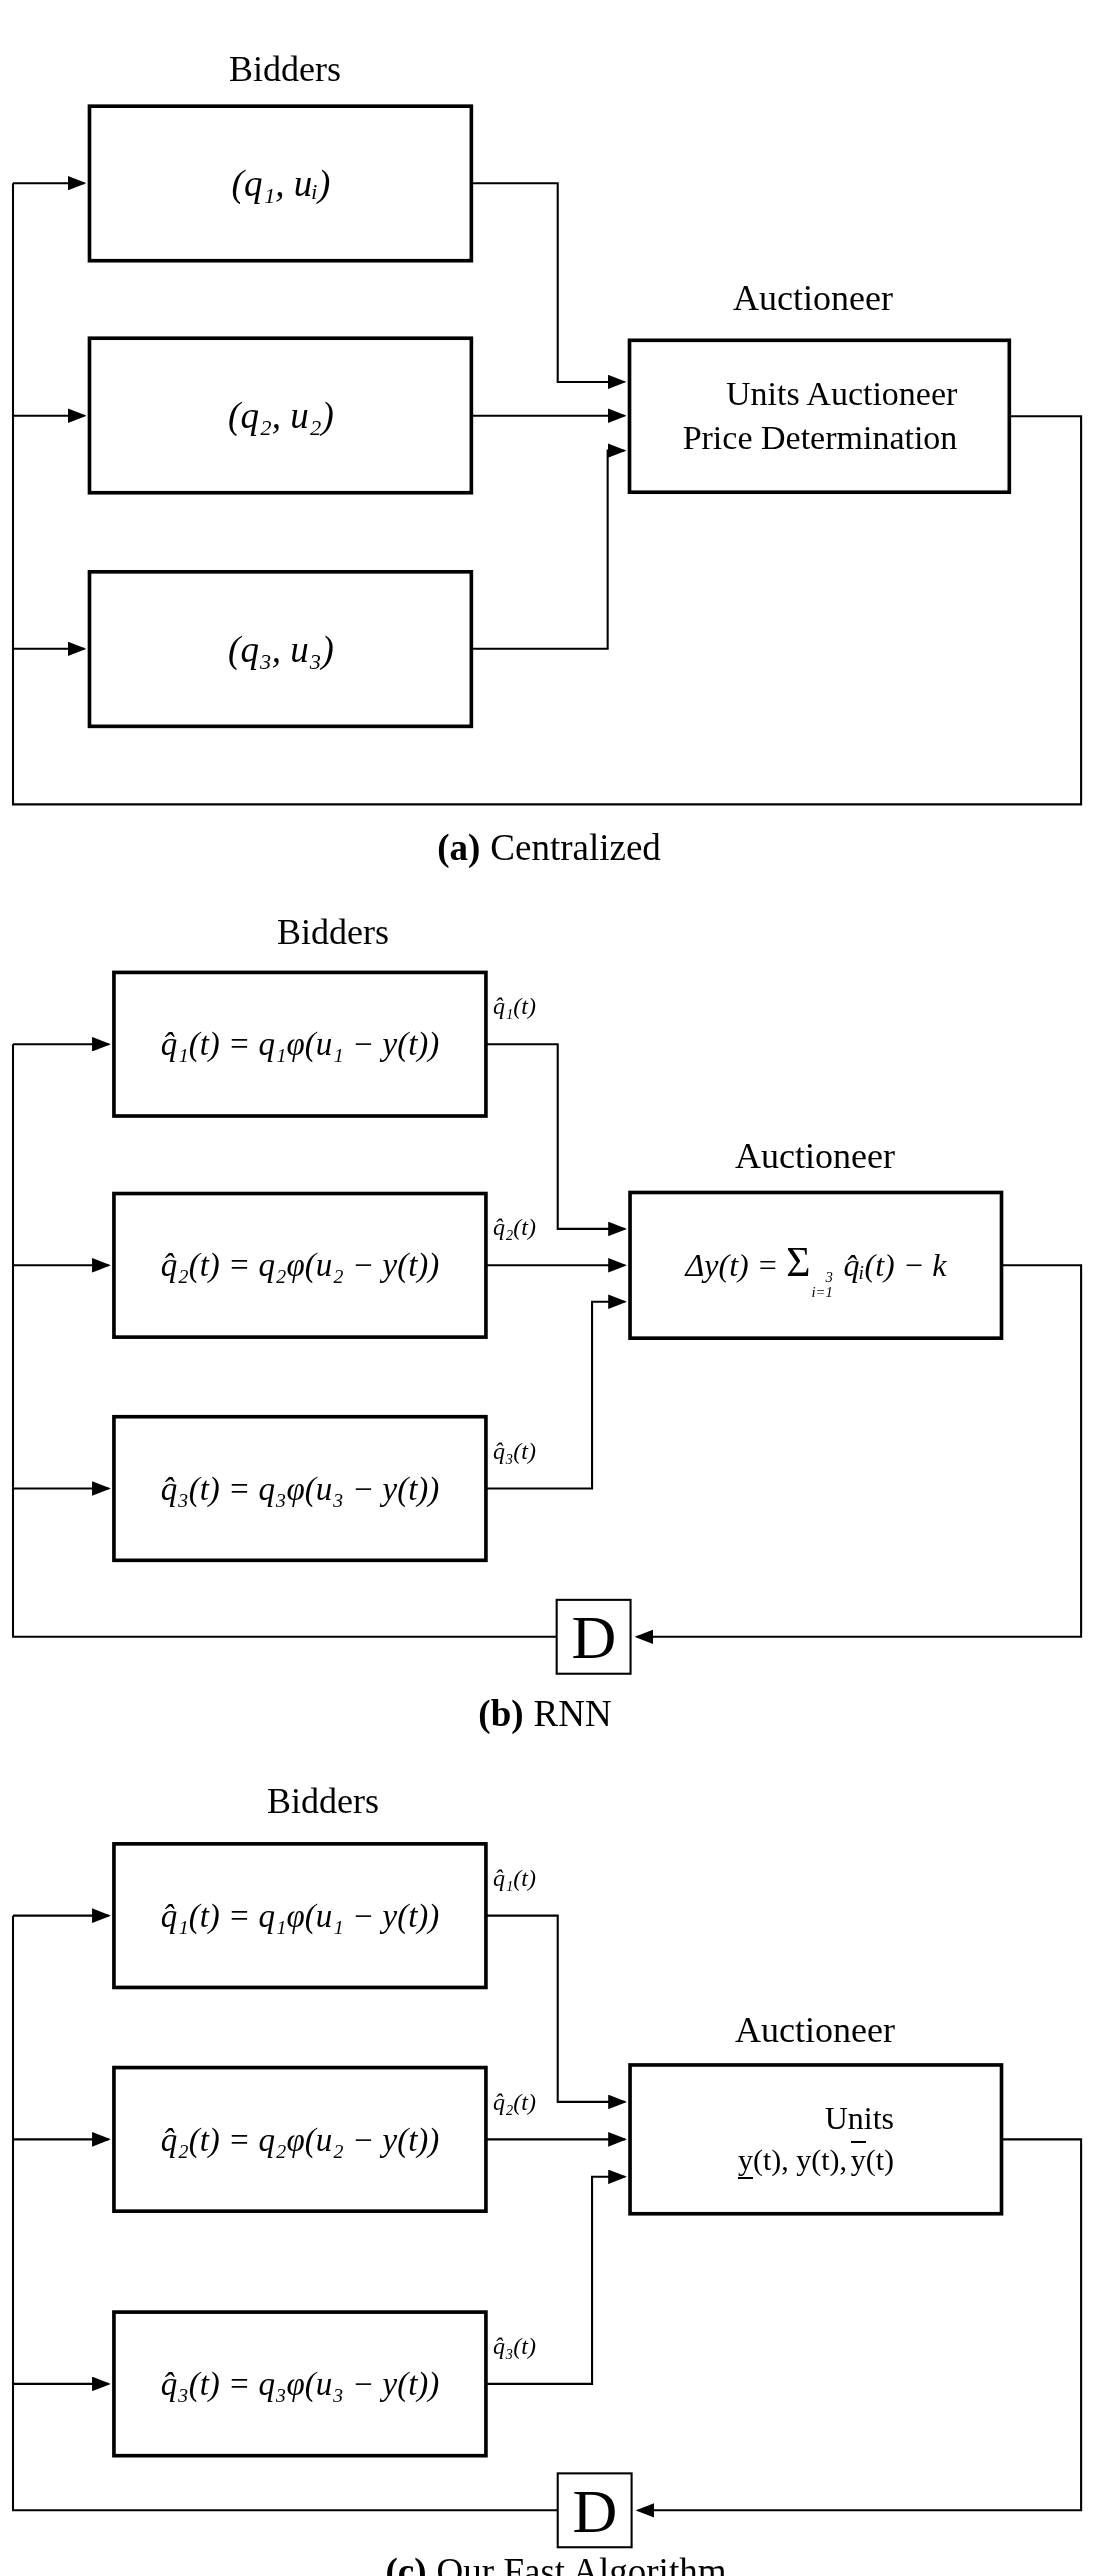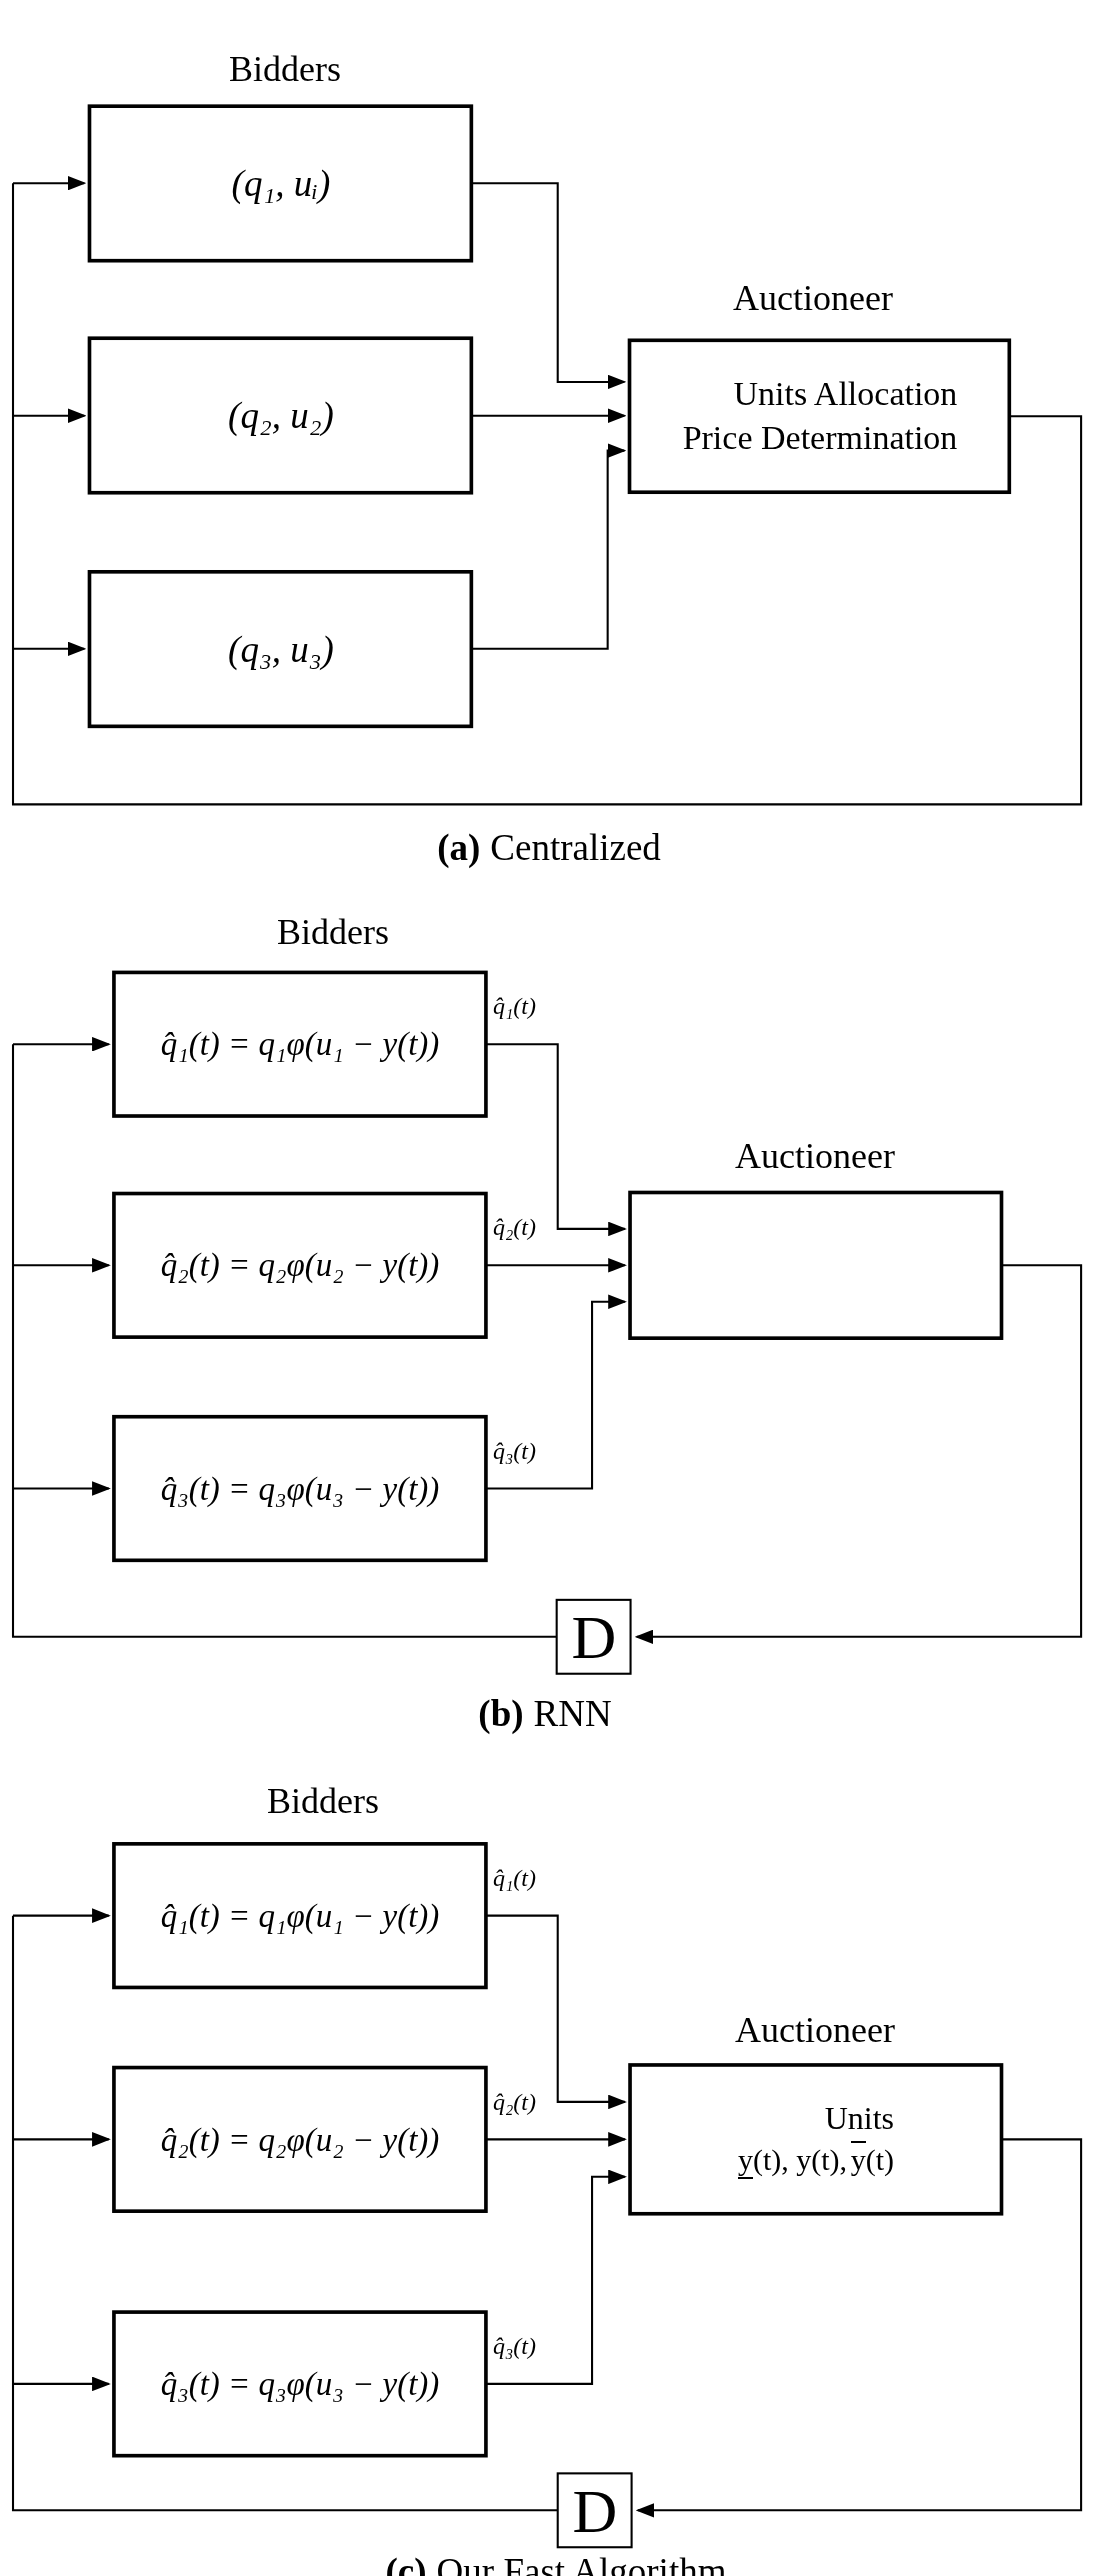--- a/index.html
+++ b/index.html
@@ -86,34 +86,40 @@
     <path class="wire" d="M25 4493 H209" marker-end="url(#arr)"></path>
   </svg>
 
   <div class="lbl" style="left:285px;top:23.4px">Bidders</div>
   <div class="lbl" style="left:813px;top:252px">Auctioneer</div>
   <div class="boxtext math fa" style="left:90px;top:60px;width:382px;height:155px">(q₁, uᵢ)</div>
   <div class="boxtext math fa" style="left:90px;top:292px;width:382px;height:155px">(q₂, u₂)</div>
   <div class="boxtext math fa" style="left:90px;top:526px;width:382px;height:155px">(q₃, u₃)</div>
   <div class="boxtext" style="left:630px;top:294px;width:380px;height:152px">
     <div class="auct-a">
-      <div>Units Allocation</div>
+      <div>Units Auctioneer</div>
       <div>Price Determination</div>
     </div>
   </div>
   <div class="caption" style="left:549px;top:801px"><span class="cap-bold">(</span><span class="cap-bold">a</span><span class="cap-bold">)</span><span class="cap-label">Centralized</span></div>
 
   <div class="lbl" style="left:333px;top:886px">Bidders</div>
   <div class="lbl" style="left:815px;top:1110px">Auctioneer</div>
   <div class="boxtext math fb" style="left:114px;top:926px;width:372px;height:144px">q̂₁(t) = q₁φ(u₁ − y(t))</div>
   <div class="boxtext math fb" style="left:114px;top:1147px;width:372px;height:144px">q̂₂(t) = q₂φ(u₂ − y(t))</div>
   <div class="boxtext math fb" style="left:114px;top:1371px;width:372px;height:144px">q̂₃(t) = q₃φ(u₃ − y(t))</div>
   <div class="outlbl" style="left:493px;top:960px">q̂₁(t)</div>
   <div class="outlbl" style="left:493px;top:1181px">q̂₂(t)</div>
   <div class="outlbl" style="left:493px;top:1405px">q̂₃(t)</div>
+  <div class="boxtext" style="left:630px;top:1146px;width:372px;height:146px">
+    <span class="formula"><span>Δy(t) = </span><span class="sigma">Σ</span><span class="limstack">
+          <span>3</span>
+          <span>i=1</span>
+        </span><span> q̂ᵢ(t) − k</span></span>
+  </div>
   <div class="dlbl" style="left:557px;top:1554px;width:74px;height:74px">D</div>
   <div class="caption" style="left:545px;top:1667px"><span class="cap-bold">(</span><span class="cap-bold">b</span><span class="cap-bold">)</span><span class="cap-label">RNN</span></div>
 
   <div class="lbl" style="left:323px;top:1755px">Bidders</div>
   <div class="lbl" style="left:815px;top:1984px">Auctioneer</div>
   <div class="boxtext math fb" style="left:114px;top:1798px;width:372px;height:144px">q̂₁(t) = q₁φ(u₁ − y(t))</div>
   <div class="boxtext math fb" style="left:114px;top:2022px;width:372px;height:144px">q̂₂(t) = q₂φ(u₂ − y(t))</div>
   <div class="boxtext math fb" style="left:114px;top:2266px;width:372px;height:144px">q̂₃(t) = q₃φ(u₃ − y(t))</div>
   <div class="outlbl" style="left:493px;top:1832px">q̂₁(t)</div>
   <div class="outlbl" style="left:493px;top:2056px">q̂₂(t)</div>

